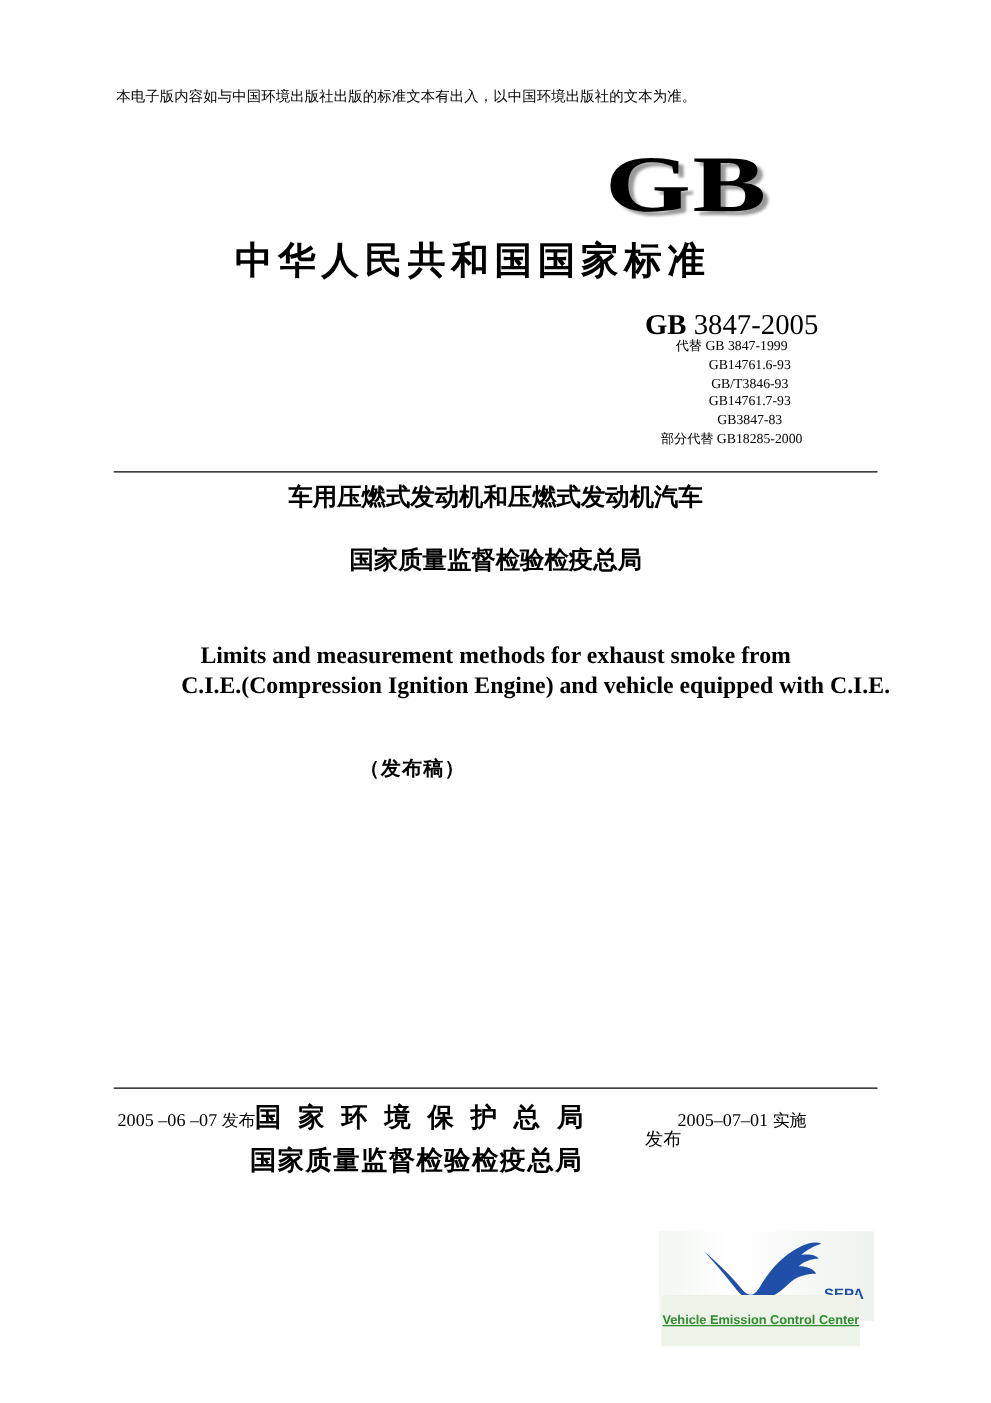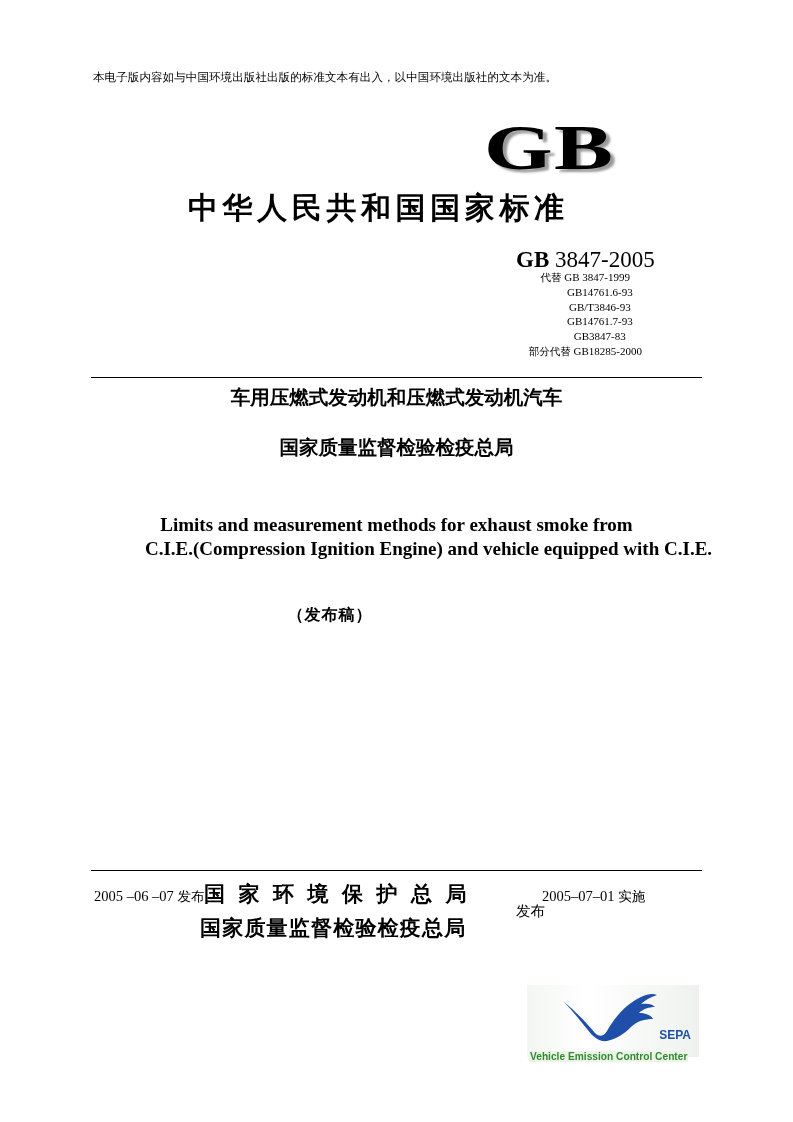--- a/index.html
+++ b/index.html
@@ -149,28 +149,29 @@
       position: absolute;
       right: 8px; top: 43px;
       font-family: "Liberation Sans", sans-serif;
       font-weight: bold;
       font-size: 12px;
       color: #1f4fa8;
       margin-left: 35px;
     }
     .logo-caption {
       position: absolute;
-      left: 2px; top: 66px;
+      left: 2px; top: 51px;
       font-family: "Liberation Sans", sans-serif;
       font-weight: bold;
       font-size: 10.2px;
       color: #2e8b2e;
       white-space: nowrap;
       background: #eef3ea;
-      padding: 0 1px;
+      padding: 15px 1px;
+      text-decoration: underline;
     }
   </style>
 </head>
 <body>
 
 <div class="abs disclaimer">本电子版内容如与中国环境出版社出版的标准文本有出入，以中国环境出版社的文本为准。</div>
 
 <div class="abs gb-logo">GB</div>
 
 <div class="abs national-title">中华人民共和国国家标准</div>

